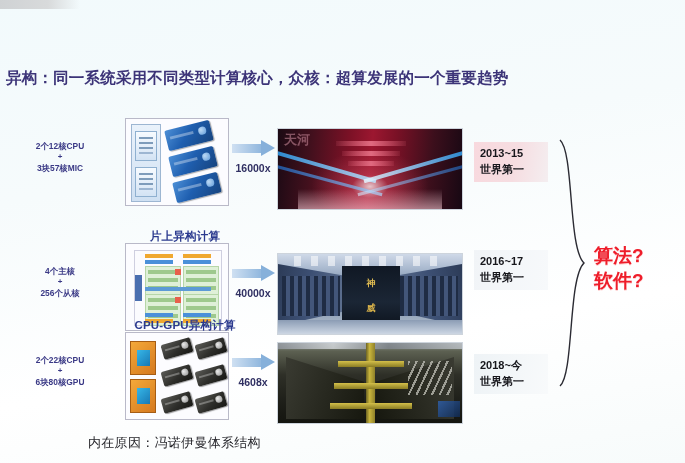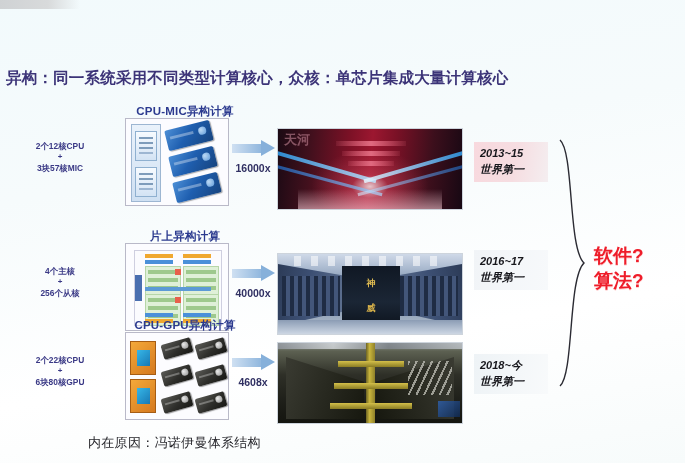--- a/index.html
+++ b/index.html
@@ -163,21 +163,21 @@
 
   
   .rank{
     position:absolute;left:474px;width:74px;
     font-size:11px;font-weight:bold;color:#17171c;line-height:1.45;
     padding:4px 2px 4px 6px;box-sizing:border-box;
   }
   .rank.r1{top:142px;background:linear-gradient(100deg,#f8d9de 0%,#f6dde1 55%,#f4eef0 100%);}
   .rank.r2{top:250px;background:linear-gradient(100deg,#f1f4f7,#f7f9fb);}
   .rank.r3{top:354px;background:linear-gradient(100deg,#eef3f6,#f8fafb);}
-  .rank span{display:block;font-style:italic;}
+  .rank span{display:block;}
 
   
   .brace{position:absolute;left:556px;top:138px;width:34px;height:250px;}
   .qmark{
     position:absolute;left:594px;top:243px;width:88px;
     font-size:19px;font-weight:bold;color:#ee1d2a;line-height:1.32;
     text-shadow:0 1px 0 rgba(255,180,180,.6);
   }
   .qmark span{display:block;}
 
@@ -186,24 +186,23 @@
     font-size:13px;color:#26262b;letter-spacing:.3px;white-space:nowrap;
   }
 </style>
 </head>
 <body>
 
 <div id="slide">
 
   <div class="artifact"></div>
 
-  <div class="subtitle">异构：同一系统采用不同类型计算核心，众核：单芯片集成大量计算核心</div>
+  <div class="subtitle">异构：同一系统采用不同类型计算核心，众核：超算发展的一个重要趋势</div>
 
   <div class="row row1">
-    <div class="arch-title">CPU-MIC异构计算</div>
 
     <div class="spec">
       <span>2个12核CPU</span>
       <span class="plus">+</span>
       <span>3块57核MIC</span>
     </div>
 
     <div class="diagbox">
       <div class="cpu-stack">
         <div class="cpu-unit" style="top:6px"></div>
@@ -351,18 +350,18 @@
   <div class="rank r3">
     <span>2018~今</span>
     <span>世界第一</span>
   </div>
 
   <svg class="brace" viewBox="0 0 34 250" preserveAspectRatio="none">
     <path d="M4 2 C18 14 12 110 28 125 C12 140 18 236 4 248" fill="none" stroke="#2b2b33" stroke-width="1.4"></path>
   </svg>
 
   <div class="qmark">
+    <span>算法?</span>
     <span>软件?</span>
-    <span>算法?</span>
   </div>
 
   <div class="bottom-note">内在原因：冯诺伊曼体系结构</div>
 </div>
 
 </body></html>

